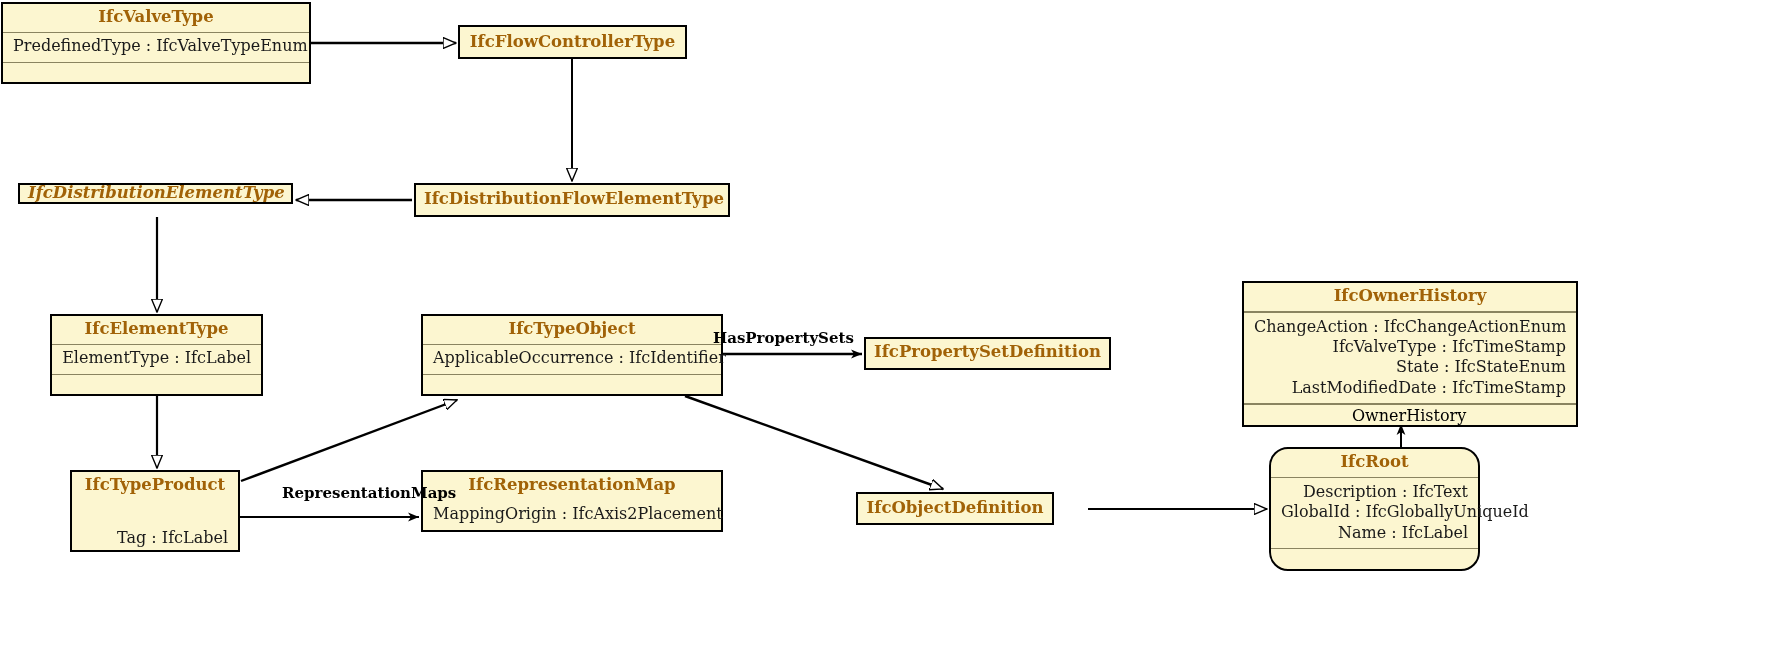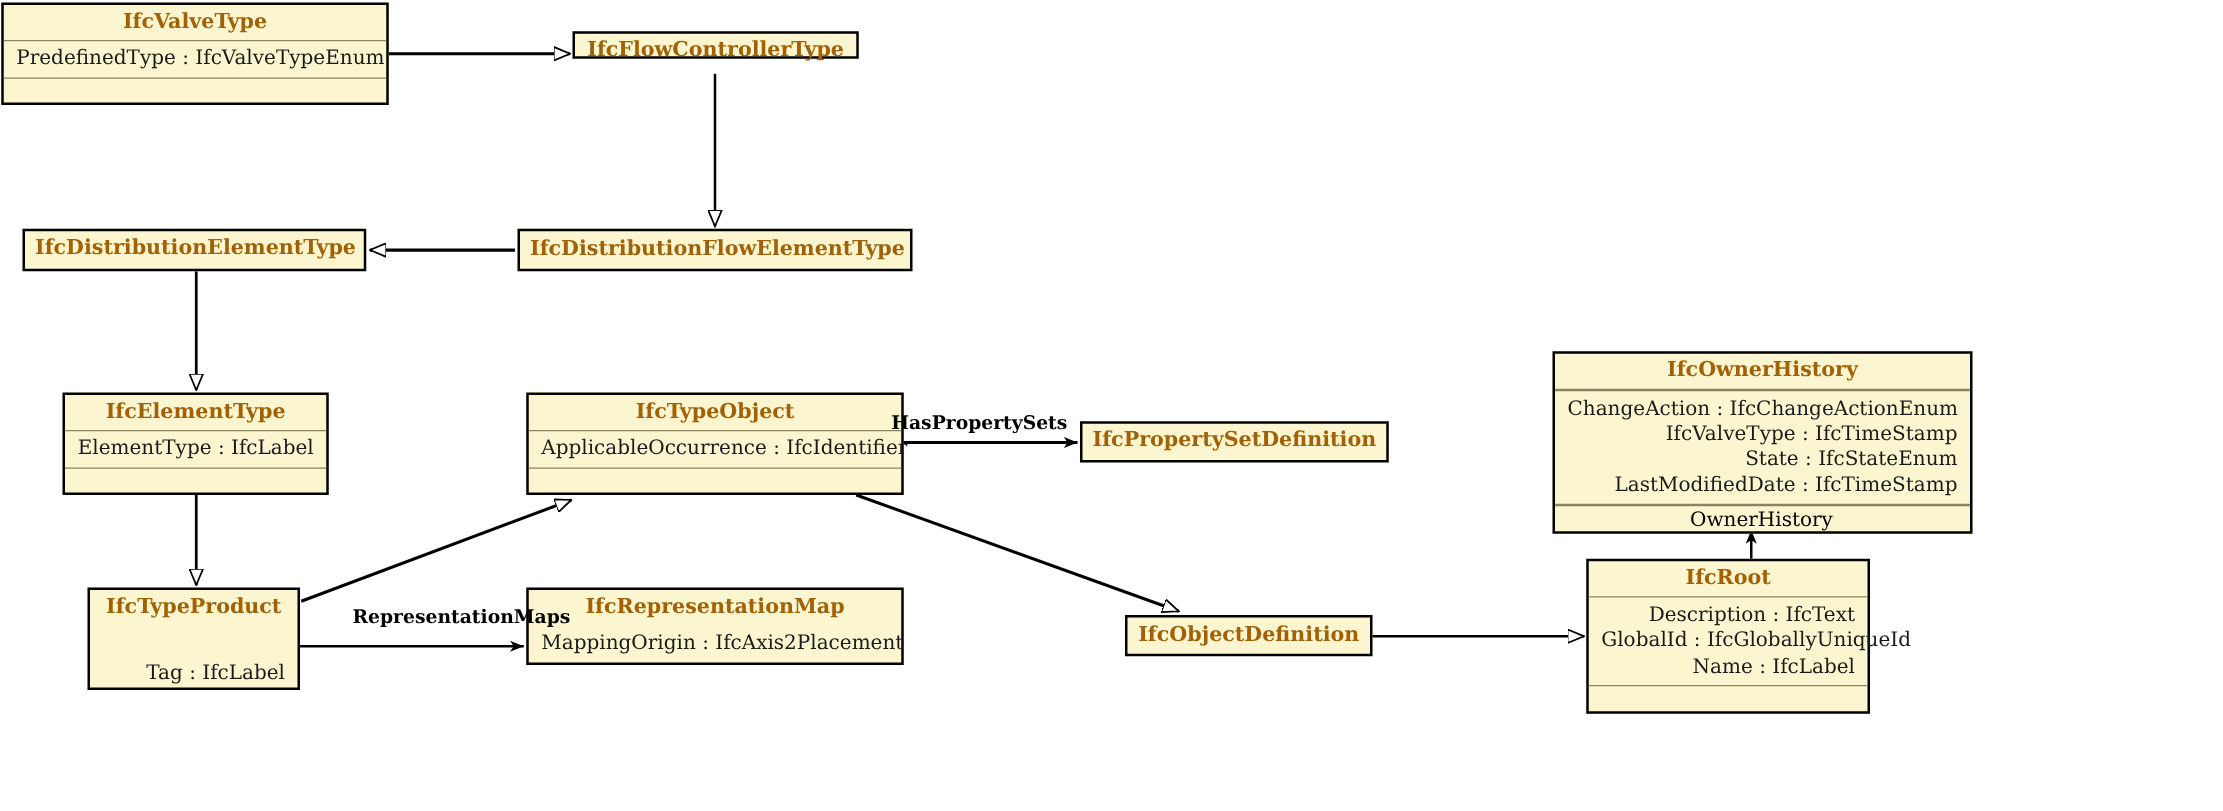--- a/index.html
+++ b/index.html
@@ -136,25 +136,25 @@
   <div class="uml-class" style="left:1px; top:2px; width:310px; height:82px;">
     <div class="uml-name">IfcValveType</div>
     <div class="uml-divider"></div>
     <div class="uml-attrs">
       <div class="uml-attr">PredefinedType : IfcValveTypeEnum</div>
     </div>
     <div class="uml-divider"></div>
     <div class="uml-ops"></div>
   </div>
 
-  <div class="uml-class" style="left:458px; top:25px; width:229px; height:22px; justify-content:flex-start;">
+  <div class="uml-class" style="left:458px; top:25px; width:229px; height:34px; justify-content:flex-end;">
     <div class="uml-name">IfcFlowControllerType</div>
   </div>
 
-  <div class="uml-class" style="left:18px; top:183px; width:275px; height:34px; justify-content:flex-start;">
+  <div class="uml-class" style="left:18px; top:183px; width:275px; height:21px; justify-content:center;font-style:italic;">
     <div class="uml-name">IfcDistributionElementType</div>
   </div>
 
   <div class="uml-class" style="left:414px; top:183px; width:316px; height:34px; justify-content:center;">
     <div class="uml-name">IfcDistributionFlowElementType</div>
   </div>
 
   <div class="uml-class" style="left:50px; top:314px; width:213px; height:82px;">
     <div class="uml-name">IfcElementType</div>
     <div class="uml-divider"></div>
@@ -205,25 +205,25 @@
   <div class="uml-class" style="left:421px; top:470px; width:302px; height:62px;">
     <div class="uml-name">IfcRepresentationMap</div>
     <div class="uml-divider"></div>
     <div class="uml-attrs">
       <div class="uml-attr">MappingOrigin : IfcAxis2Placement</div>
     </div>
     <div class="uml-divider"></div>
     <div class="uml-ops"></div>
   </div>
 
-  <div class="uml-class" style="left:900px; top:492px; width:198px; height:33px; justify-content:center;">
+  <div class="uml-class" style="left:856px; top:492px; width:198px; height:33px; justify-content:center;">
     <div class="uml-name">IfcObjectDefinition</div>
   </div>
 
-  <div class="uml-class" style="left:1269px; top:447px; width:227px; height:124px;">
+  <div class="uml-class" style="left:1269px; top:447px; width:211px; height:124px;border-radius:19px;">
     <div class="uml-name">IfcRoot</div>
     <div class="uml-divider"></div>
     <div class="uml-attrs">
       <div class="uml-attr">Description : IfcText</div>
       <div class="uml-attr">GlobalId : IfcGloballyUniqueId</div>
       <div class="uml-attr">Name : IfcLabel</div>
     </div>
     <div class="uml-divider"></div>
     <div class="uml-ops"></div>
   </div>

